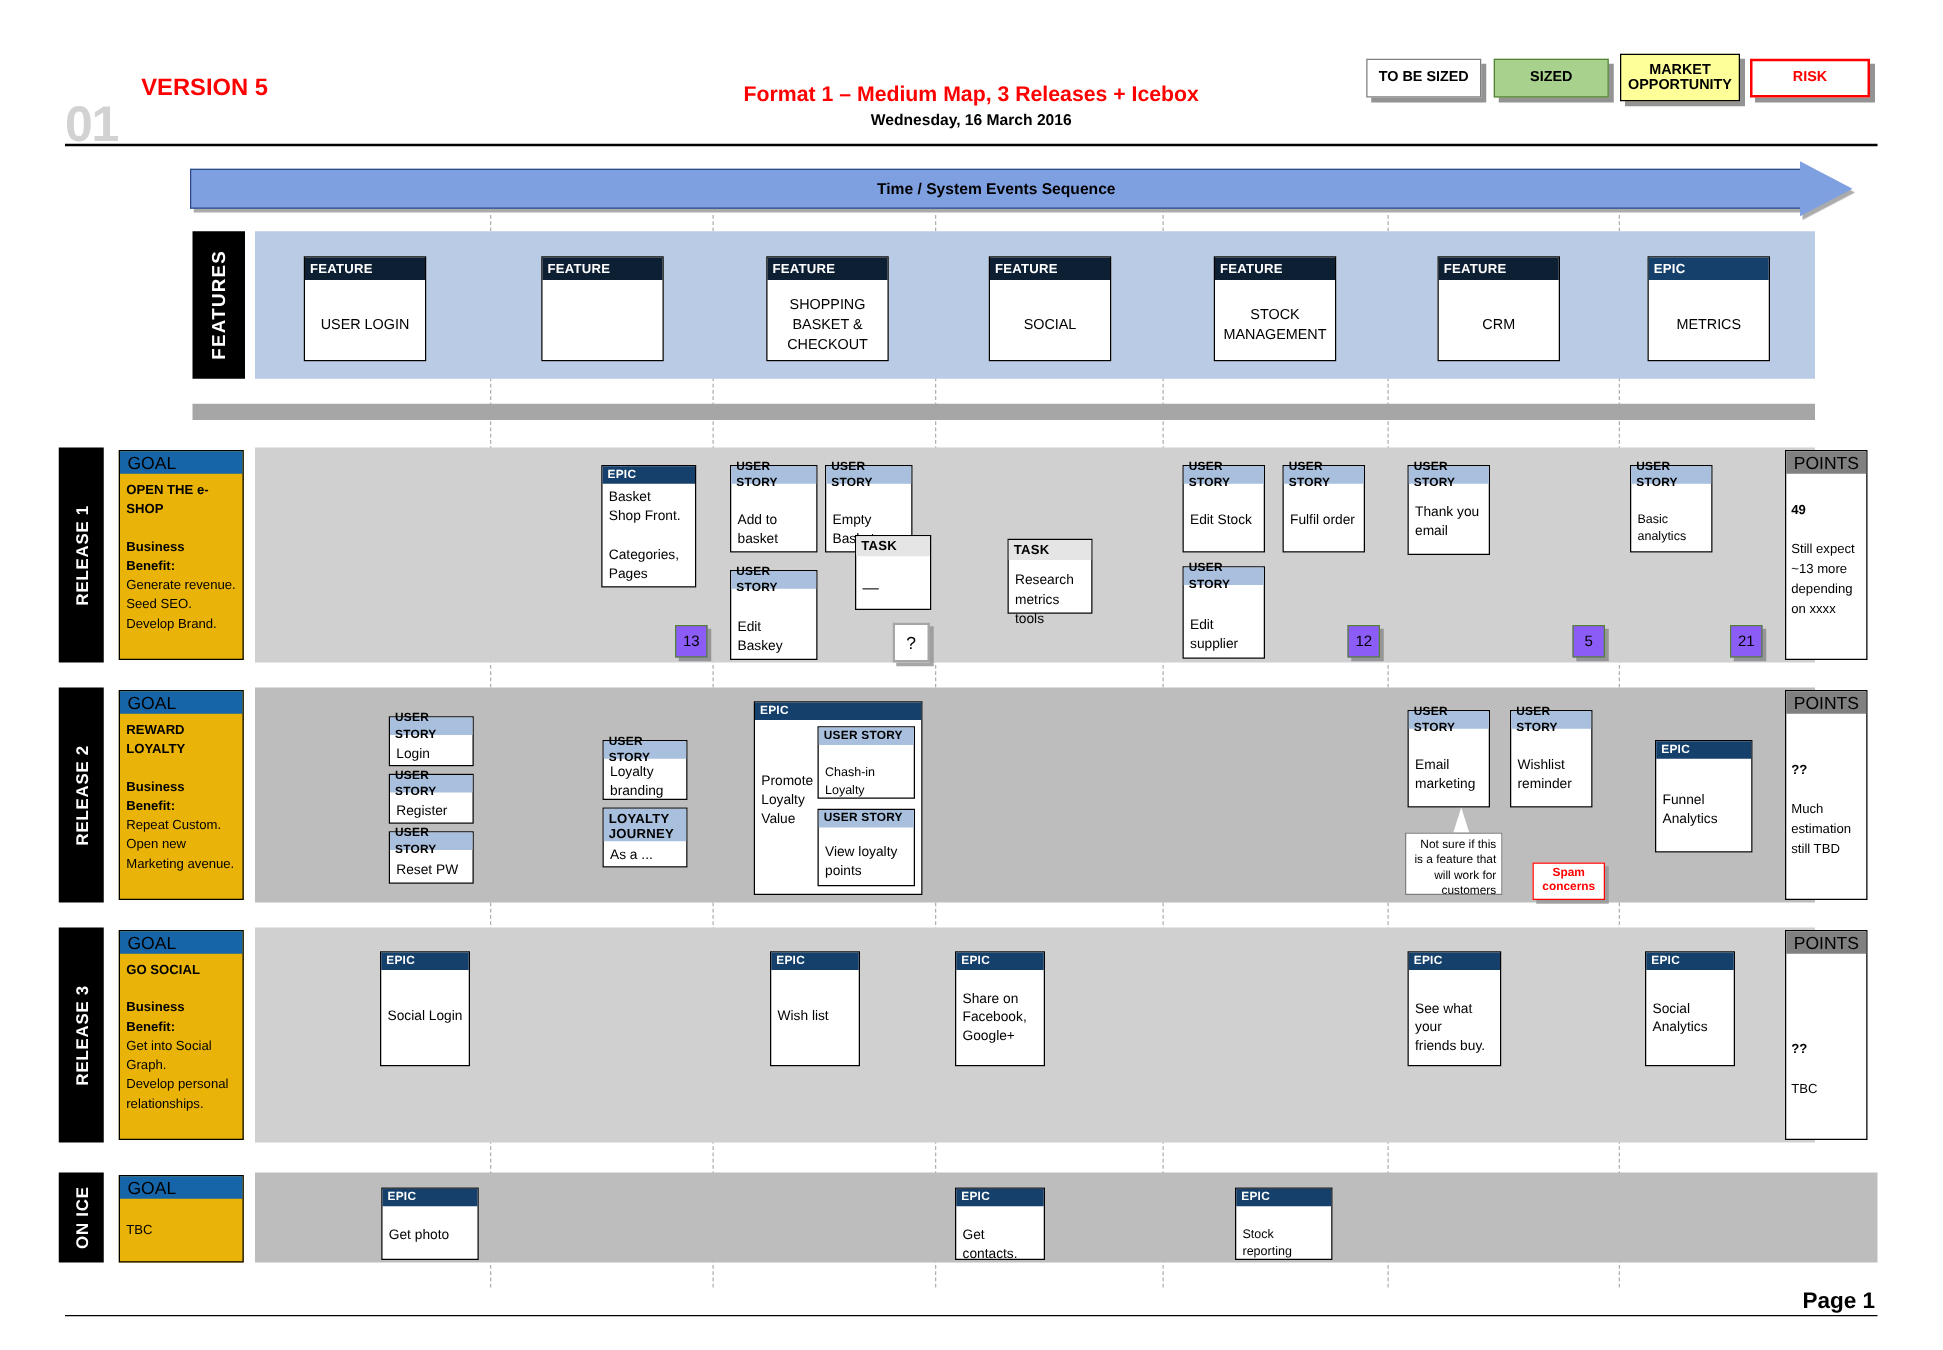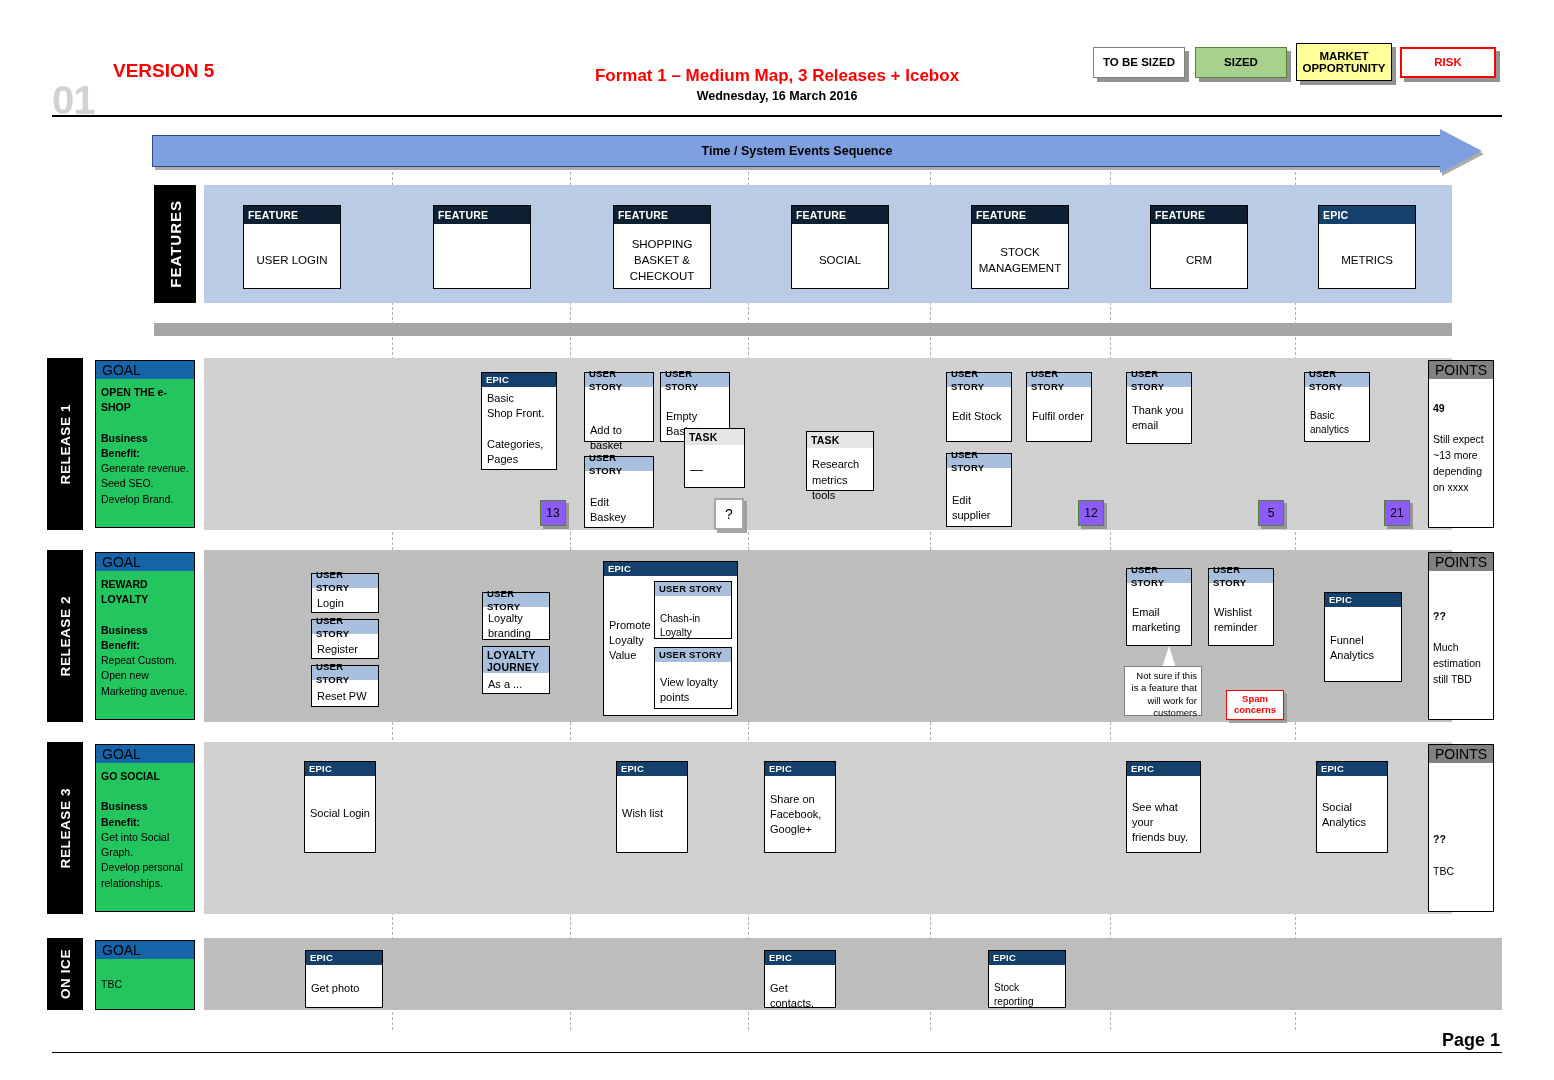--- a/index.html
+++ b/index.html
@@ -124,21 +124,21 @@
   .row-band.r2{background:#bdbdbd;}
   .row-label{
     position:absolute;left:47px;width:36px;background:#000;color:#fff;
     display:flex;align-items:center;justify-content:center;
   }
   .row-label span{
     writing-mode:vertical-rl;transform:rotate(180deg);
     font-size:13.5px;font-weight:bold;letter-spacing:.6px;
   }
 
-  .goal-card{position:absolute;left:95px;width:100px;background:#22c55e;border:1.3px solid #000;box-sizing:border-box;}
+  .goal-card{position:absolute;left:95px;width:100px;background:#eab308;border:1.3px solid #000;box-sizing:border-box;}
   .goal-card .bd{padding:6px 5px;font-size:10.5px;line-height:1.45;}
   .goal-card b{font-weight:bold;}
 
   .points-card{position:absolute;left:1428px;width:66px;background:#fff;border:1.3px solid #000;box-sizing:border-box;}
   .points-card .bd{padding:6px 4px;font-size:10.5px;line-height:1.5;}
 
   .story-card .hd{height:14px;display:flex;align-items:center;font-size:9.5px;font-weight:bold;}
   .epic-card .hd{height:14px;display:flex;align-items:center;font-size:9.5px;font-weight:bold;}
 
   
@@ -256,30 +256,30 @@
       <b>Business Benefit:</b><br>
       <span>Generate revenue.</span><br>
       <span>Seed SEO.</span><br>
       <span>Develop Brand.</span>
     </div>
   </div>
 
   <div class="card epic-card" style="left:481px;top:372px;width:76px;height:98px;">
     <div class="hd hd-epic">EPIC</div>
     <div class="bd">
-      <span>Basic</span><br>
+      <span>Basket</span><br>
       <span>Shop Front.</span><br><br>
       <span>Categories,</span><br>
       <span>Pages</span>
     </div>
   </div>
 
   <div class="card story-card" style="left:584px;top:372px;width:70px;height:70px;">
     <div class="hd hd-story">USER STORY</div>
-    <div class="bd" style="padding-top:36px;">Add to basket</div>
+    <div class="bd" style="padding-top:22px;">Add to basket</div>
   </div>
   <div class="card story-card" style="left:584px;top:456px;width:70px;height:72px;">
     <div class="hd hd-story">USER STORY</div>
     <div class="bd" style="padding-top:24px;">Edit Baskey</div>
   </div>
   <div class="card story-card" style="left:660px;top:372px;width:70px;height:70px;">
     <div class="hd hd-story">USER STORY</div>
     <div class="bd" style="padding-top:22px;">Empty Basket</div>
   </div>
   <div class="card" style="left:684px;top:428px;width:61px;height:60px;">

